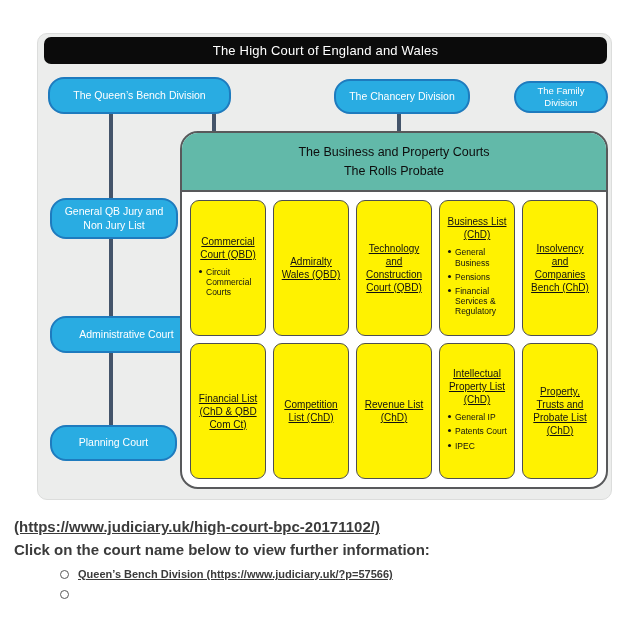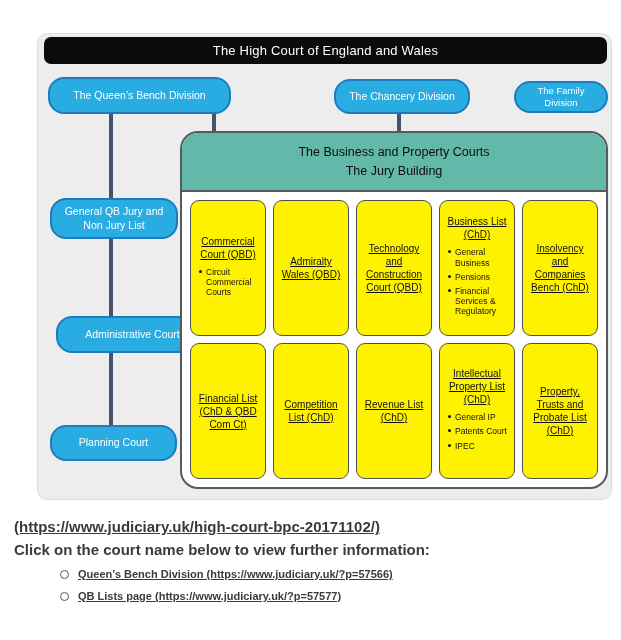--- a/index.html
+++ b/index.html
@@ -22,21 +22,21 @@
   .blue-box{
     position:absolute;background:#29ACE2;border:2px solid #1E7BBE;border-radius:16px;
     color:#ffffff;display:flex;align-items:center;justify-content:center;
     text-align:center;font-size:10.5px;line-height:1.3;box-sizing:border-box;
     padding:2px 4px;
   }
   .bb-qb{left:48px;top:77px;width:183px;height:37px;}
   .bb-chancery{left:334px;top:79px;width:136px;height:35px;}
   .bb-family{left:514px;top:81px;width:94px;height:32px;font-size:9.5px;}
   .bb-general{left:50px;top:198px;width:128px;height:41px;}
-  .bb-admin{left:56px;top:316px;width:153px;height:37px;}
+  .bb-admin{left:50px;top:316px;width:153px;height:37px;}
   .bb-planning{left:50px;top:425px;width:127px;height:36px;}
   .connector{
     position:absolute;width:4px;background:#44546A;
   }
   .c-qb-1{left:109px;top:112px;height:88px;}
   .c-qb-2{left:109px;top:237px;height:81px;}
   .c-qb-3{left:109px;top:351px;height:76px;}
   .c-qb-bpc{left:212px;top:112px;height:22px;}
   .c-ch-bpc{left:397px;top:112px;height:22px;}
   .bpc{
@@ -109,21 +109,21 @@
 <div class="blue-box bb-admin">
   <span>Administrative Court</span>
 </div>
 <div class="blue-box bb-planning">
   <span>Planning Court</span>
 </div>
 
 <div class="bpc">
   <div class="bpc-header">
     <span>The Business and Property Courts</span>
-    <span>The Jury Building</span>
+    <span>The Rolls Probate</span>
   </div>
   <div class="bpc-grid">
 
     <div class="card">
       <span class="card-title">Commercial Court (QBD)</span>
       <ul>
         <li>Circuit Commercial Courts</li>
       </ul>
     </div>
     <div class="card">
@@ -171,16 +171,15 @@
 <div class="footer">
   <div class="src-link">(https://www.judiciary.uk/high-court-bpc-20171102/)</div>
   <div class="instruction">Click on the court name below to view further information:</div>
   <ul class="links">
     <li>
       <span class="circle-bullet"></span>
       <a class="link">Queen’s Bench Division (https://www.judiciary.uk/?p=57566)</a>
     </li>
     <li>
       <span class="circle-bullet"></span>
-      <a class="link">QB Lists page (https://www.judiciary.uk/?p=57577)</a>
     </li>
   </ul>
 </div>
 
 </body></html>

